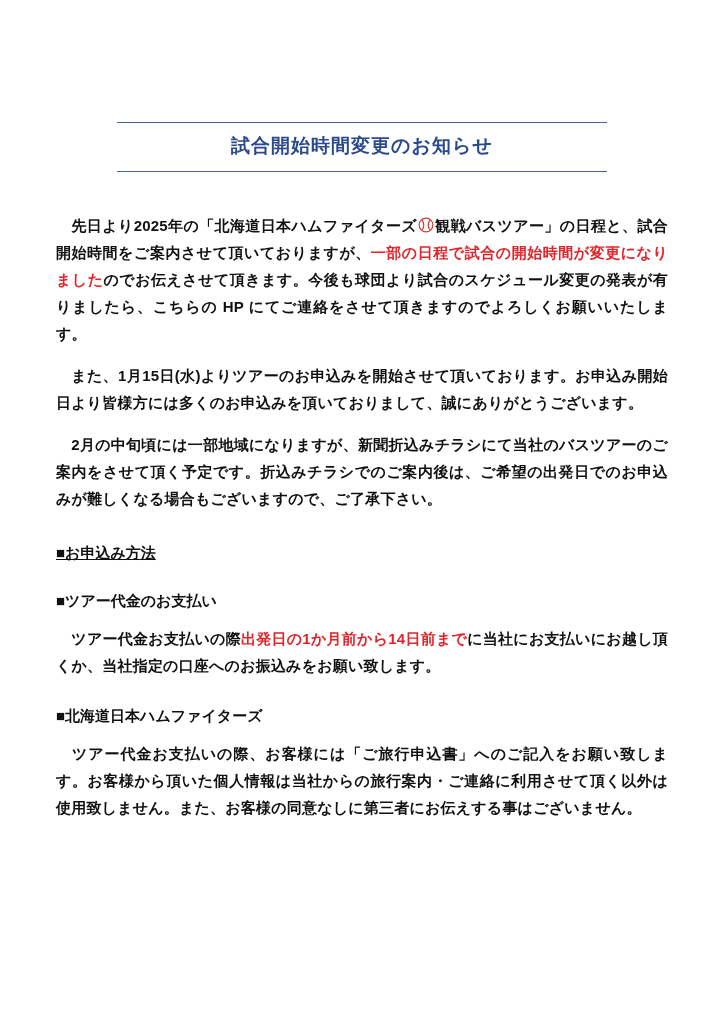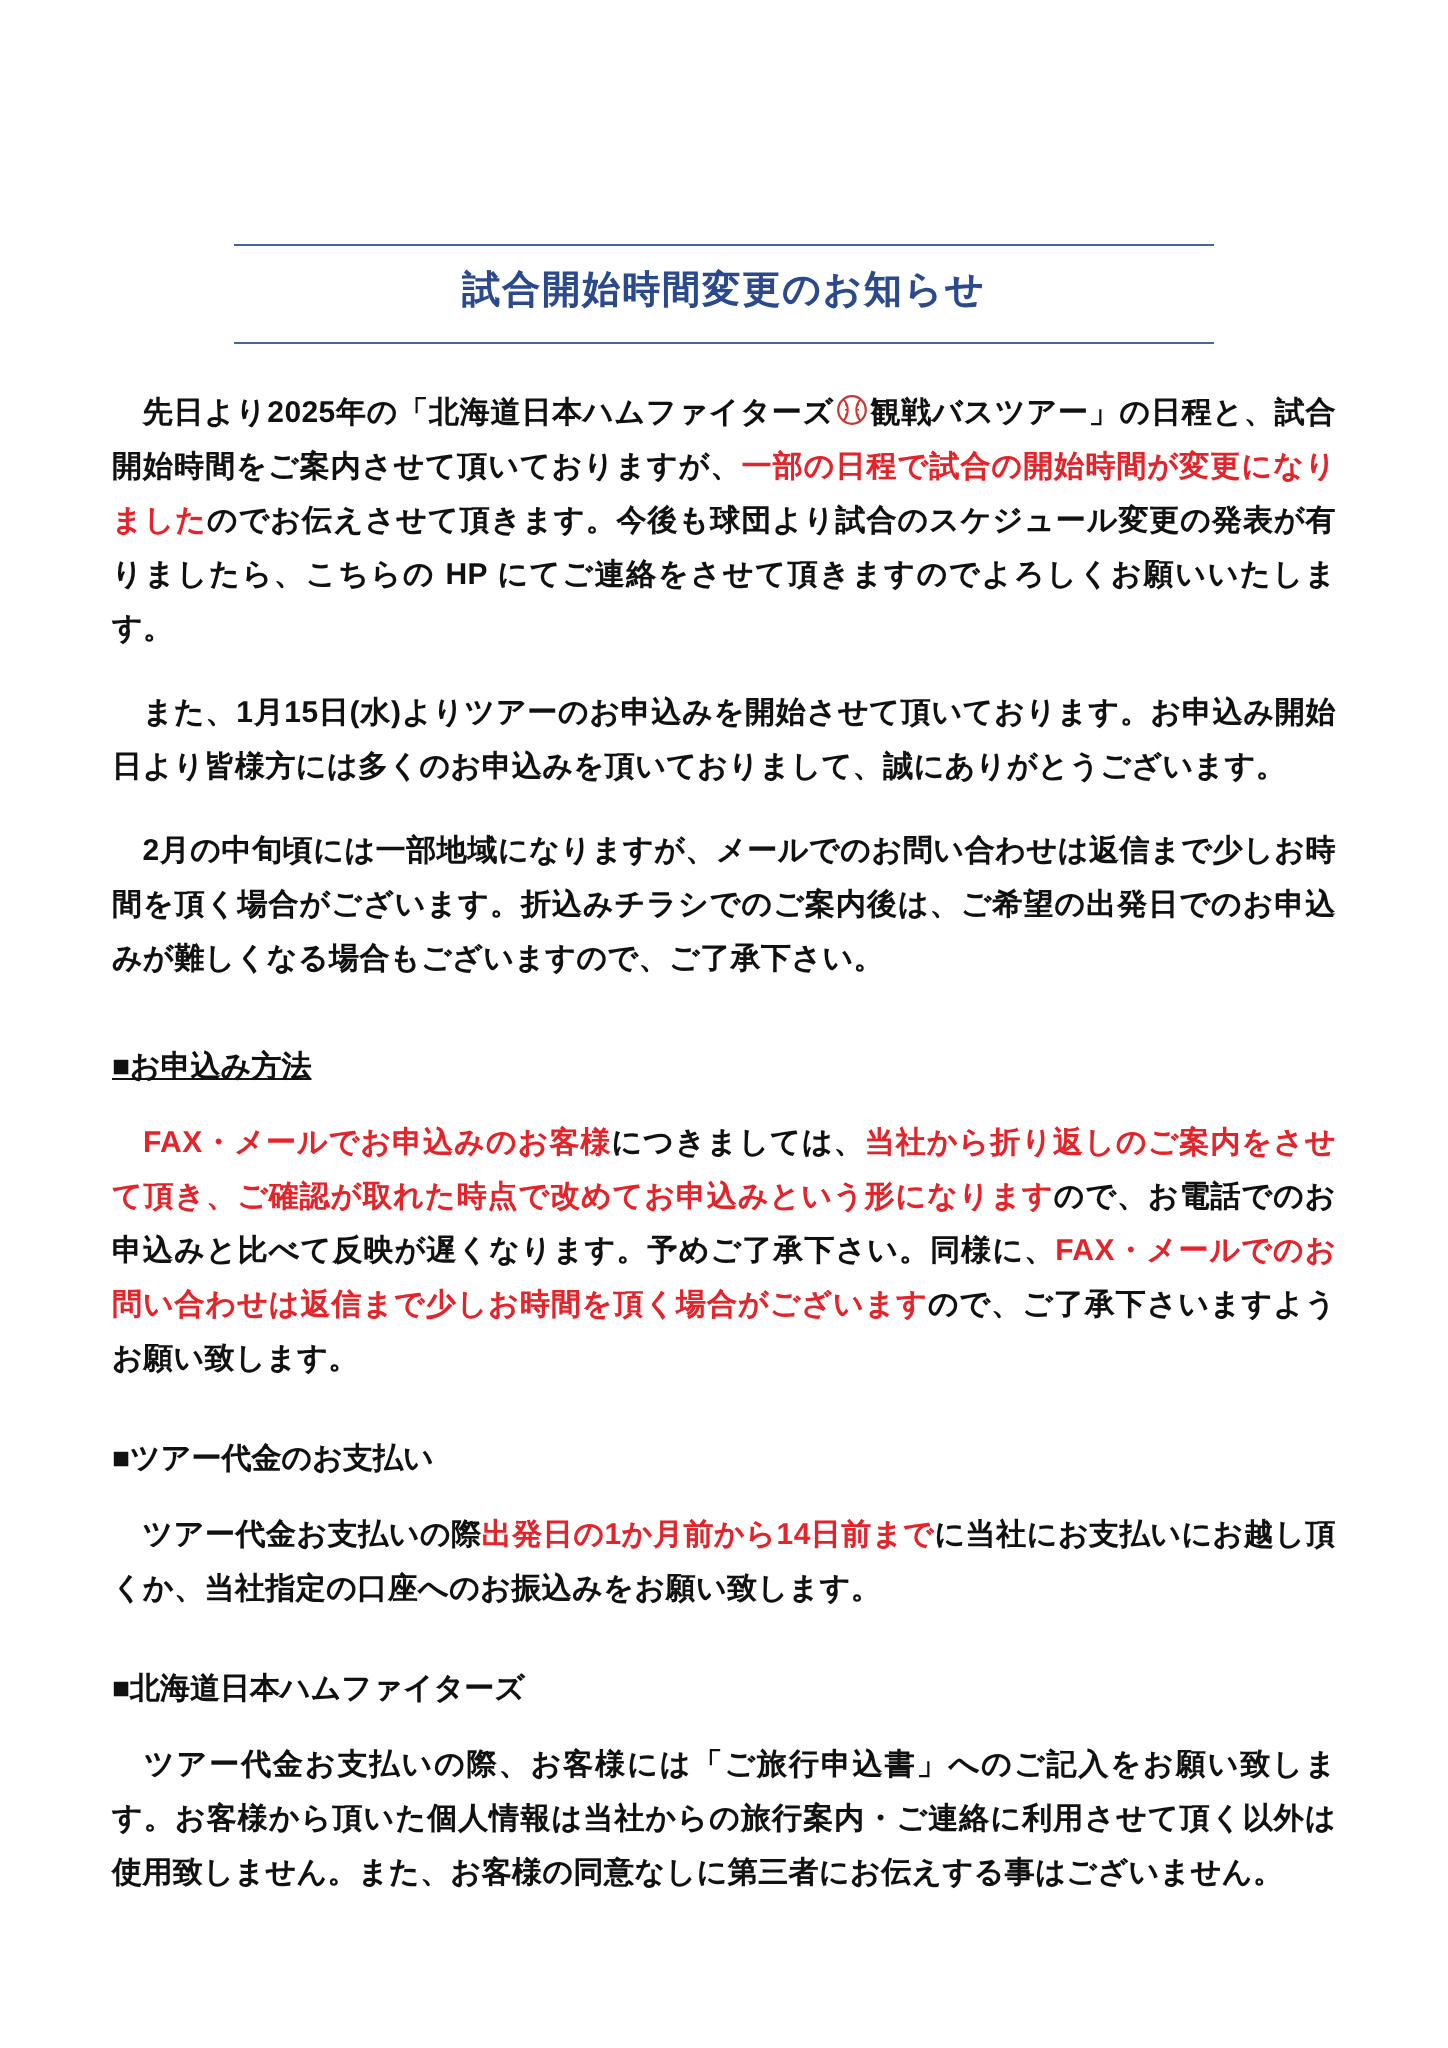--- a/index.html
+++ b/index.html
@@ -36,21 +36,21 @@
     letter-spacing: 1px;
     font-weight: 700;
   }
   p.body-para {
     margin: 0 0 15px 0;
     font-size: 15px;
     line-height: 27px;
     text-align: justify;
     letter-spacing: 0.2px;
   }
-  p.first-after-title { margin-top: 21px; }
+  p.first-after-title { margin-top: 40px; }
   .red { color: #e3242b; }
   .section-heading {
     margin: 26px 0 13px 0;
     font-size: 15px;
     line-height: 22px;
     color: #111111;
   }
   .baseball-icon-wrap {
     display: inline-block;
     vertical-align: -2px;
@@ -71,28 +71,27 @@
   <div class="content">
     <p class="body-para first-after-title"><span>　先日より2025年の「北海道日本ハムファイターズ</span><span class="baseball-icon-wrap"><svg viewBox="0 0 20 20" width="16" height="16" aria-hidden="true">
             <circle cx="10" cy="10" r="8.6" fill="#ffffff" stroke="#c23a33" stroke-width="1.4"></circle>
             <path d="M4.6 3.2 C8.2 7.0, 8.2 13.0, 4.6 16.8" fill="none" stroke="#d6322b" stroke-width="1.3"></path>
             <path d="M15.4 3.2 C11.8 7.0, 11.8 13.0, 15.4 16.8" fill="none" stroke="#d6322b" stroke-width="1.3"></path>
             <path d="M5.6 6.6 l1.8 0.7 M5.6 9.9 l1.9 0 M5.6 13.2 l1.8 -0.7 M14.4 6.6 l-1.8 0.7 M14.4 9.9 l-1.9 0 M14.4 13.2 l-1.8 -0.7" stroke="#d6322b" stroke-width="0.9" fill="none"></path>
           </svg></span><span>観戦バスツアー」の日程と、試合開始時間をご案内させて頂いておりますが、</span><span class="red">一部の日程で試合の開始時間が変更になりました</span><span>のでお伝えさせて頂きます。今後も球団より試合のスケジュール変更の発表が有りましたら、こちらの HP にてご連絡をさせて頂きますのでよろしくお願いいたします。</span></p>
 
     <p class="body-para">　また、1月15日(水)よりツアーのお申込みを開始させて頂いております。お申込み開始日より皆様方には多くのお申込みを頂いておりまして、誠にありがとうございます。</p>
 
-    <p class="body-para">　2月の中旬頃には一部地域になりますが、メールでのお問い合わせは返信まで少しお時間を頂く場合がございます。折込みチラシでのご案内後は、ご希望の出発日でのお申込みが難しくなる場合もございますので、ご了承下さい。</p>
+    <p class="body-para">　2月の中旬頃には一部地域になりますが、新聞折込みチラシにて当社のバスツアーのご案内をさせて頂く予定です。折込みチラシでのご案内後は、ご希望の出発日でのお申込みが難しくなる場合もございますので、ご了承下さい。</p>
   </div>
 
 
   <div class="content">
 
     <h2 class="section-heading" style="margin-top:30px;text-decoration:underline;">■お申込み方法</h2>
-    <p class="body-para"><span class="red">　FAX・メールでお申込みのお客様</span><span>につきましては、</span><span class="red">当社から折り返しのご案内をさせて頂き、ご確認が取れた時点で改めてお申込みという形になります</span><span>ので、お電話でのお申込みと比べて反映が遅くなります。予めご了承下さい。同様に、</span><span class="red">FAX・メールでのお問い合わせは返信まで少しお時間を頂く場合がございます</span><span>ので、ご了承下さいますようお願い致します。</span></p>
 
     <h2 class="section-heading">■ツアー代金のお支払い</h2>
     <p class="body-para"><span>　ツアー代金お支払いの際</span><span class="red">出発日の1か月前から14日前まで</span><span>に当社にお支払いにお越し頂くか、当社指定の口座へのお振込みをお願い致します。</span></p>
 
     <h2 class="section-heading">■北海道日本ハムファイターズ</h2>
     <p class="body-para">　ツアー代金お支払いの際、お客様には「ご旅行申込書」へのご記入をお願い致します。お客様から頂いた個人情報は当社からの旅行案内・ご連絡に利用させて頂く以外は使用致しません。また、お客様の同意なしに第三者にお伝えする事はございません。</p>
 
   </div>
 </div>
 

